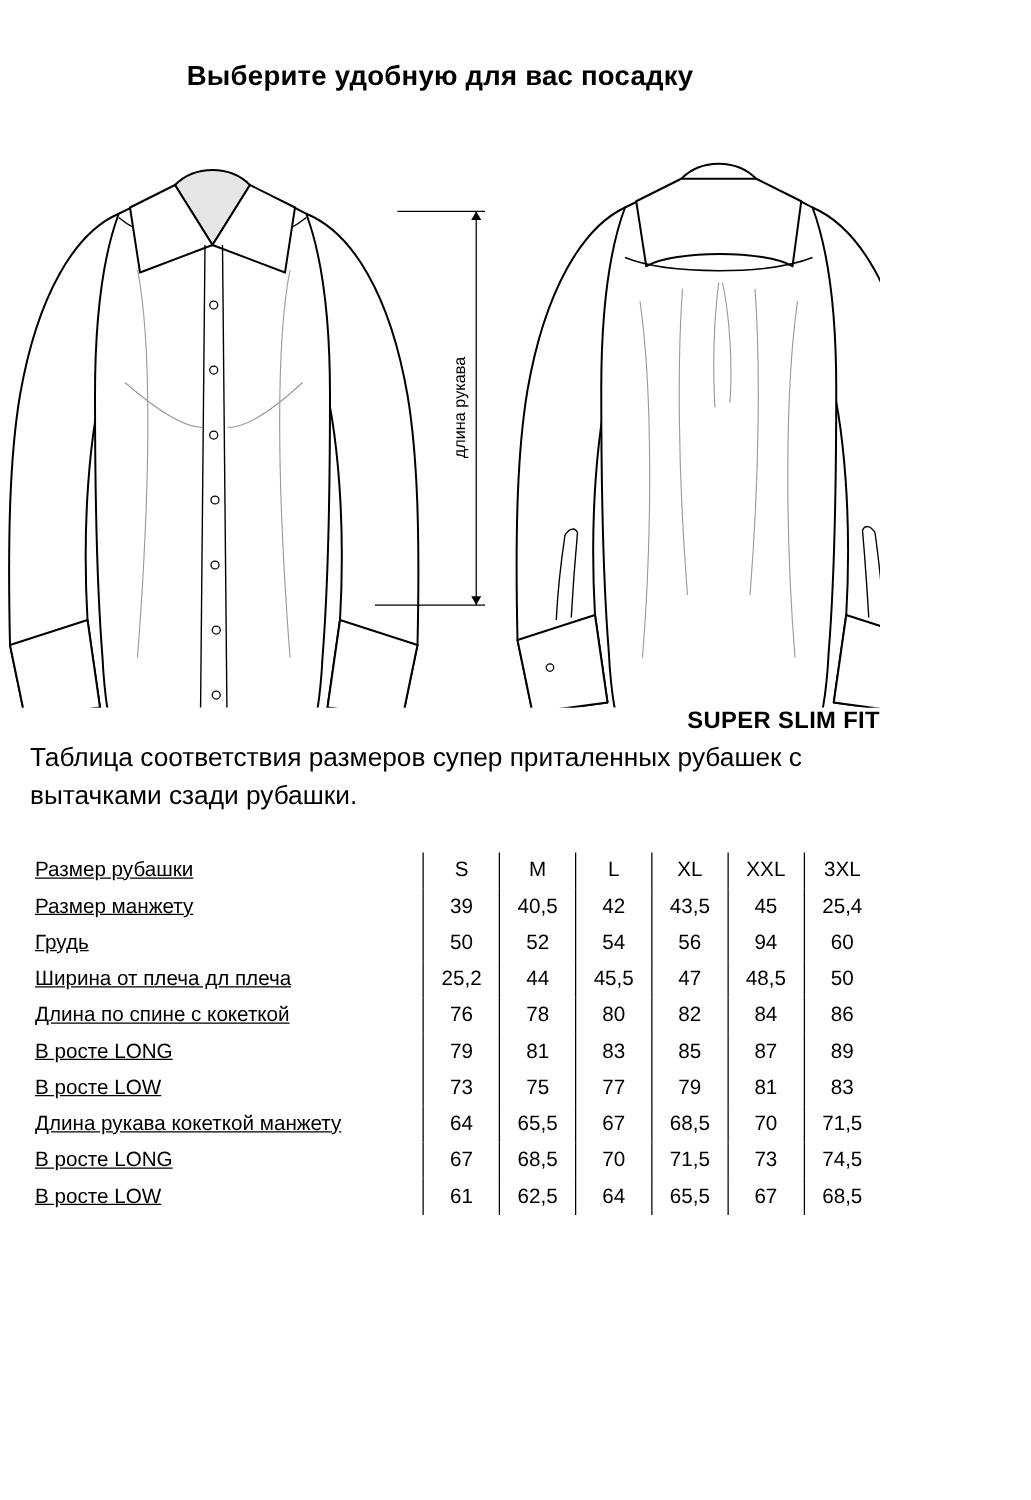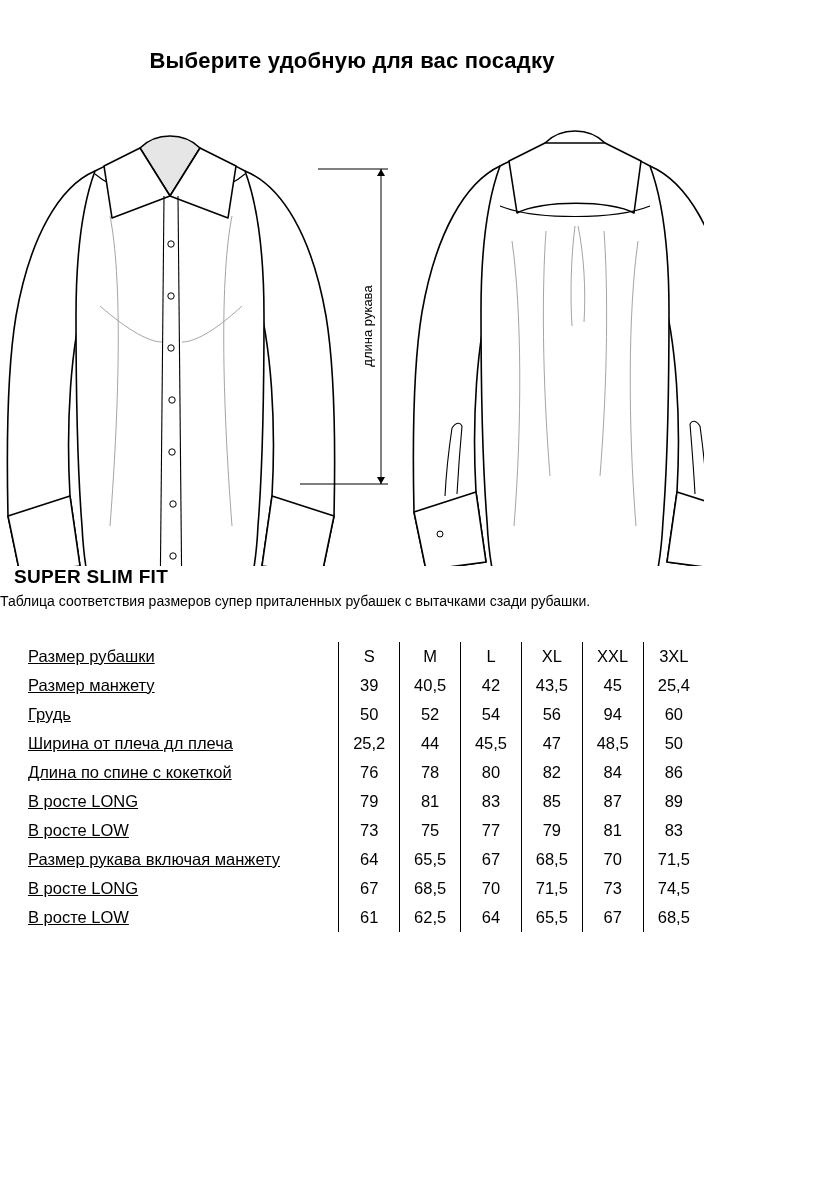--- a/index.html
+++ b/index.html
@@ -39,25 +39,26 @@
   .vlabel {
     font-size: 13px;
     fill: #000;
   }
   .fit-name {
     font-size: 19px;
     font-weight: bold;
     margin: 0 0 4px 0;
     padding-left: 14px;
     letter-spacing: 0.3px;
+    text-align: right;
   }
   .fit-desc {
-    font-size: 14px;
+    font-size: 21px;
     line-height: 1.42;
-    padding-left: 0;
+    padding-left: 24px;
     padding-right: 30px;
     margin: 0;
   }
   table.sizes {
     margin-top: 30px;
     margin-left: 14px;
     border-collapse: collapse;
     font-size: 16.5px;
   }
   table.sizes td, table.sizes th {
@@ -253,21 +254,21 @@
         <td class="rowlabel">В росте LOW</td>
         <td class="val">73</td>
         <td class="val">75</td>
         <td class="val">77</td>
         <td class="val">79</td>
         <td class="val">81</td>
         <td class="val">83</td>
       </tr>
 
       <tr>
-        <td class="rowlabel">Размер рукава включая манжету</td>
+        <td class="rowlabel">Длина рукава кокеткой манжету</td>
         <td class="val">64</td>
         <td class="val">65,5</td>
         <td class="val">67</td>
         <td class="val">68,5</td>
         <td class="val">70</td>
         <td class="val">71,5</td>
       </tr>
 
       <tr>
         <td class="rowlabel">В росте LONG</td>

